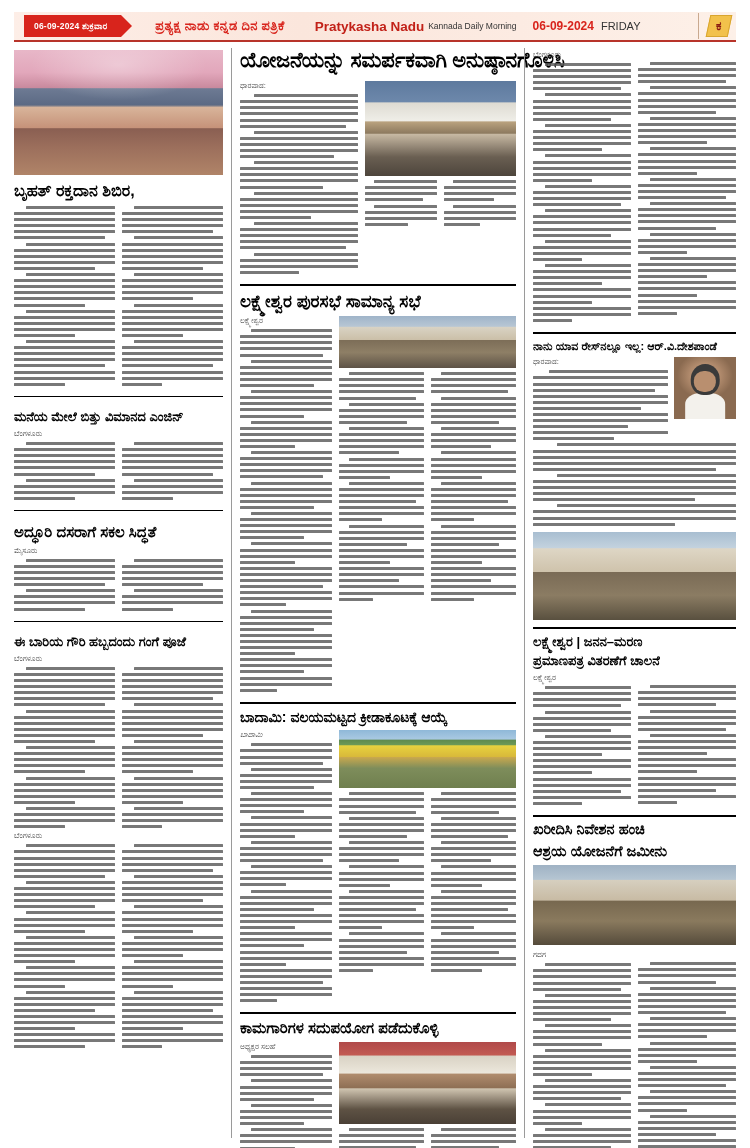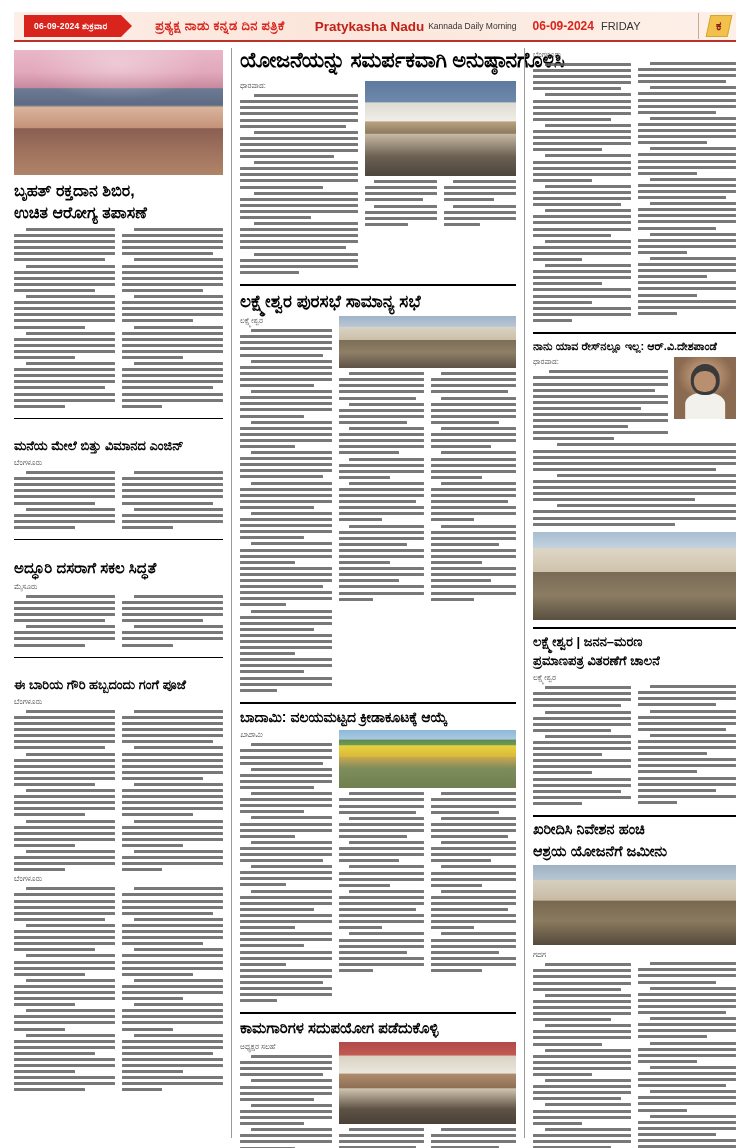--- a/index.html
+++ b/index.html
@@ -69,21 +69,21 @@
     letter-spacing: -.2px; white-space: nowrap;
     padding-bottom: 5px; margin-bottom: 4px;
   }
   .hl {
     font-size: 15.5px; font-weight: bold; line-height: 1.25; color:#000;
     margin: 5px 0 4px 0;
   }
   .hl-sm { font-size: 13px; }
   .hl-xs { font-size: 11px; }
   .hl-box {
-    border-top: 1.5px solid #000; padding-top: 19px; margin-top: 7px;
+    border-top: 1.5px solid #000; padding-top: 12px; margin-top: 7px;
   }
   .rule-thick { border-top: 2px solid #000; margin: 7px 0 5px 0; }
 
   .subhead { font-size: 7.5px; color:#444; margin-bottom:3px; }
 
   
   .body-cols { display:flex; gap:7px; }
   .tcol { flex:1; }
   .ln {
     height: 3px; background: #5a5a5a; margin-bottom: 3.1px;
@@ -170,21 +170,20 @@
       </div>
   </div>
 
   <div class="content">
 
     <div class="col col-left">
 
       <div class="photo ph-blood" style="height:125px; width:100%; margin-top:2px;"></div>
 
       <div class="hl" style="margin-top:6px; font-size:16px;">ಬೃಹತ್ ರಕ್ತದಾನ ಶಿಬಿರ,</div>
-      <div class="hl" style="margin-top:-2px; font-size:16px;">ಉಚಿತ ಆರೋಗ್ಯ ತಪಾಸಣೆ</div>
 
       <div class="body-cols" style="margin-top:5px;">
         <div class="tcol">
           <div class="ln ind"></div>
             <div class="ln"></div>
             <div class="ln"></div>
             <div class="ln"></div>
           <div class="ln"></div>
             <div class="ln s90"></div>
             <div class="ln ind"></div>

